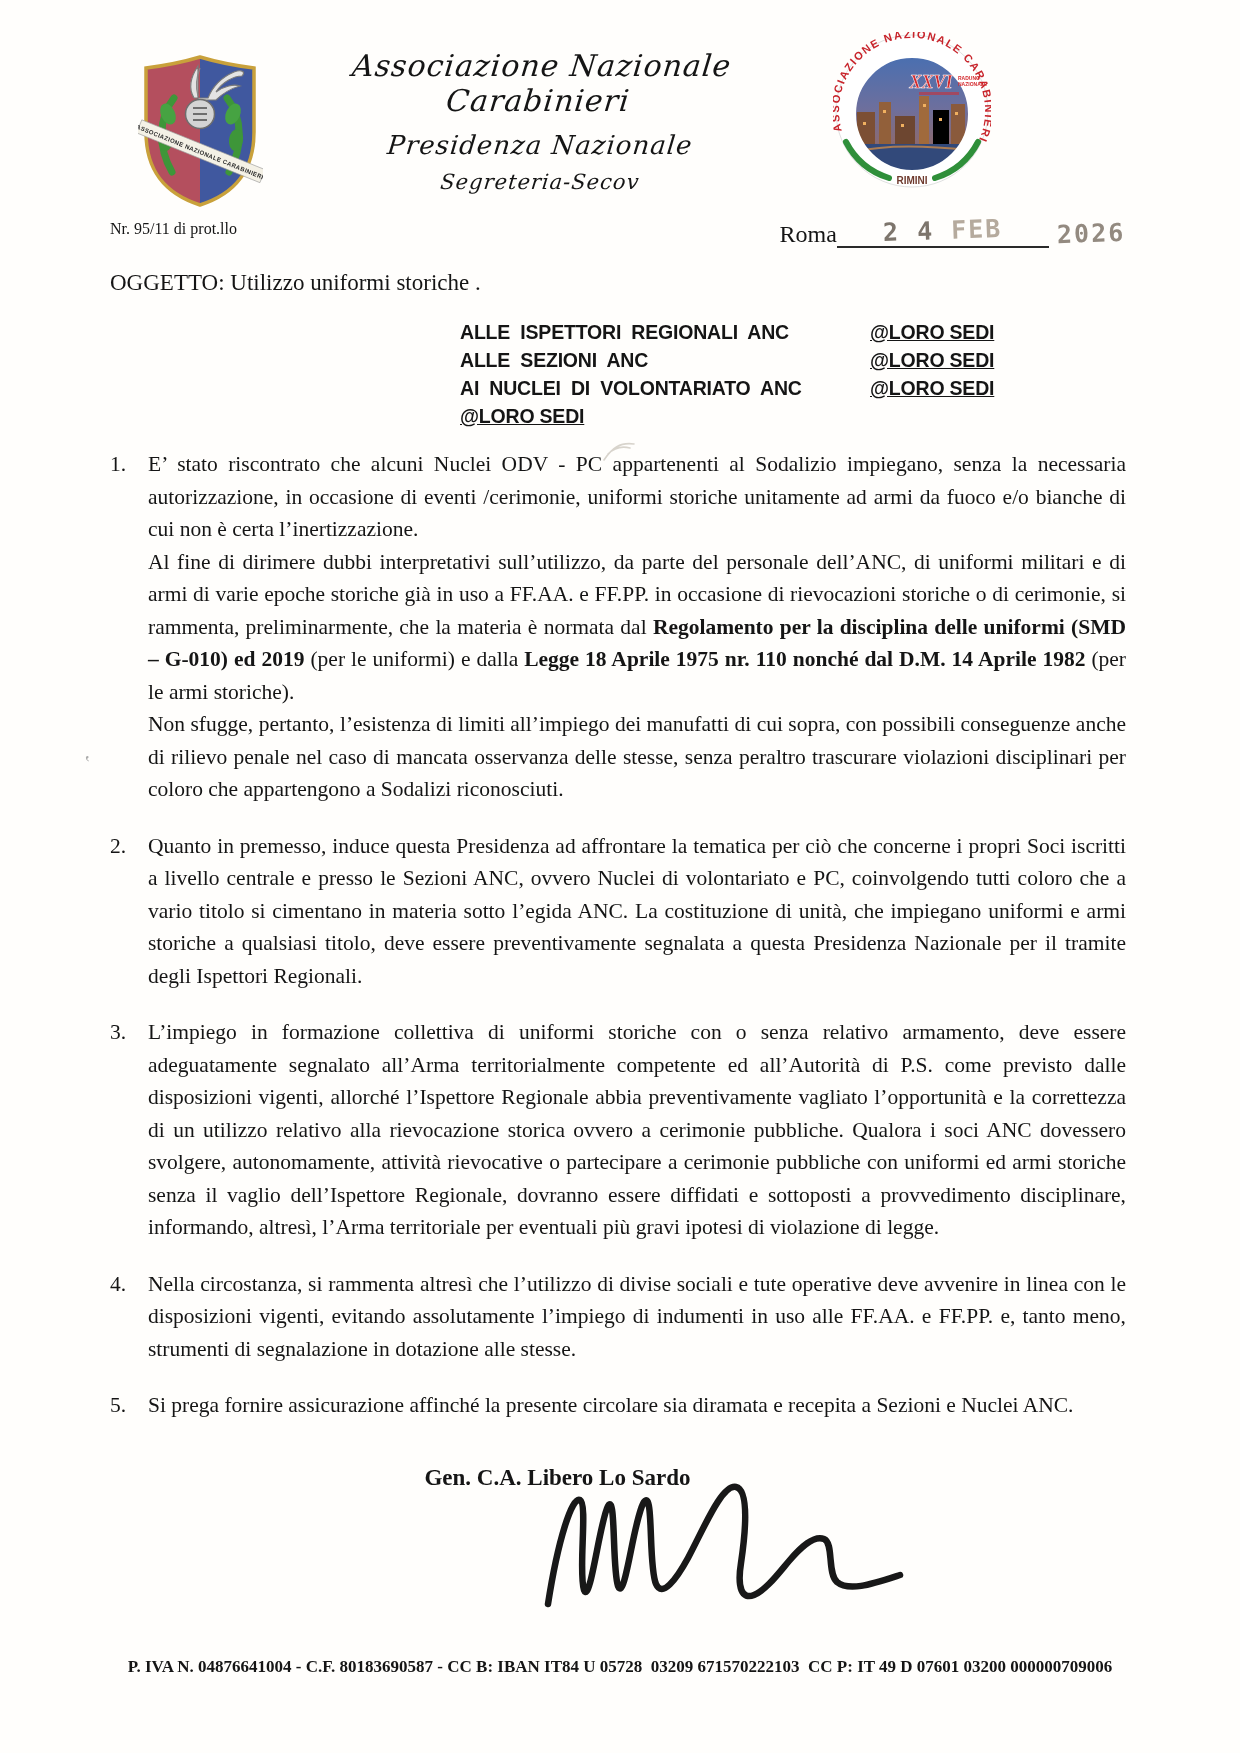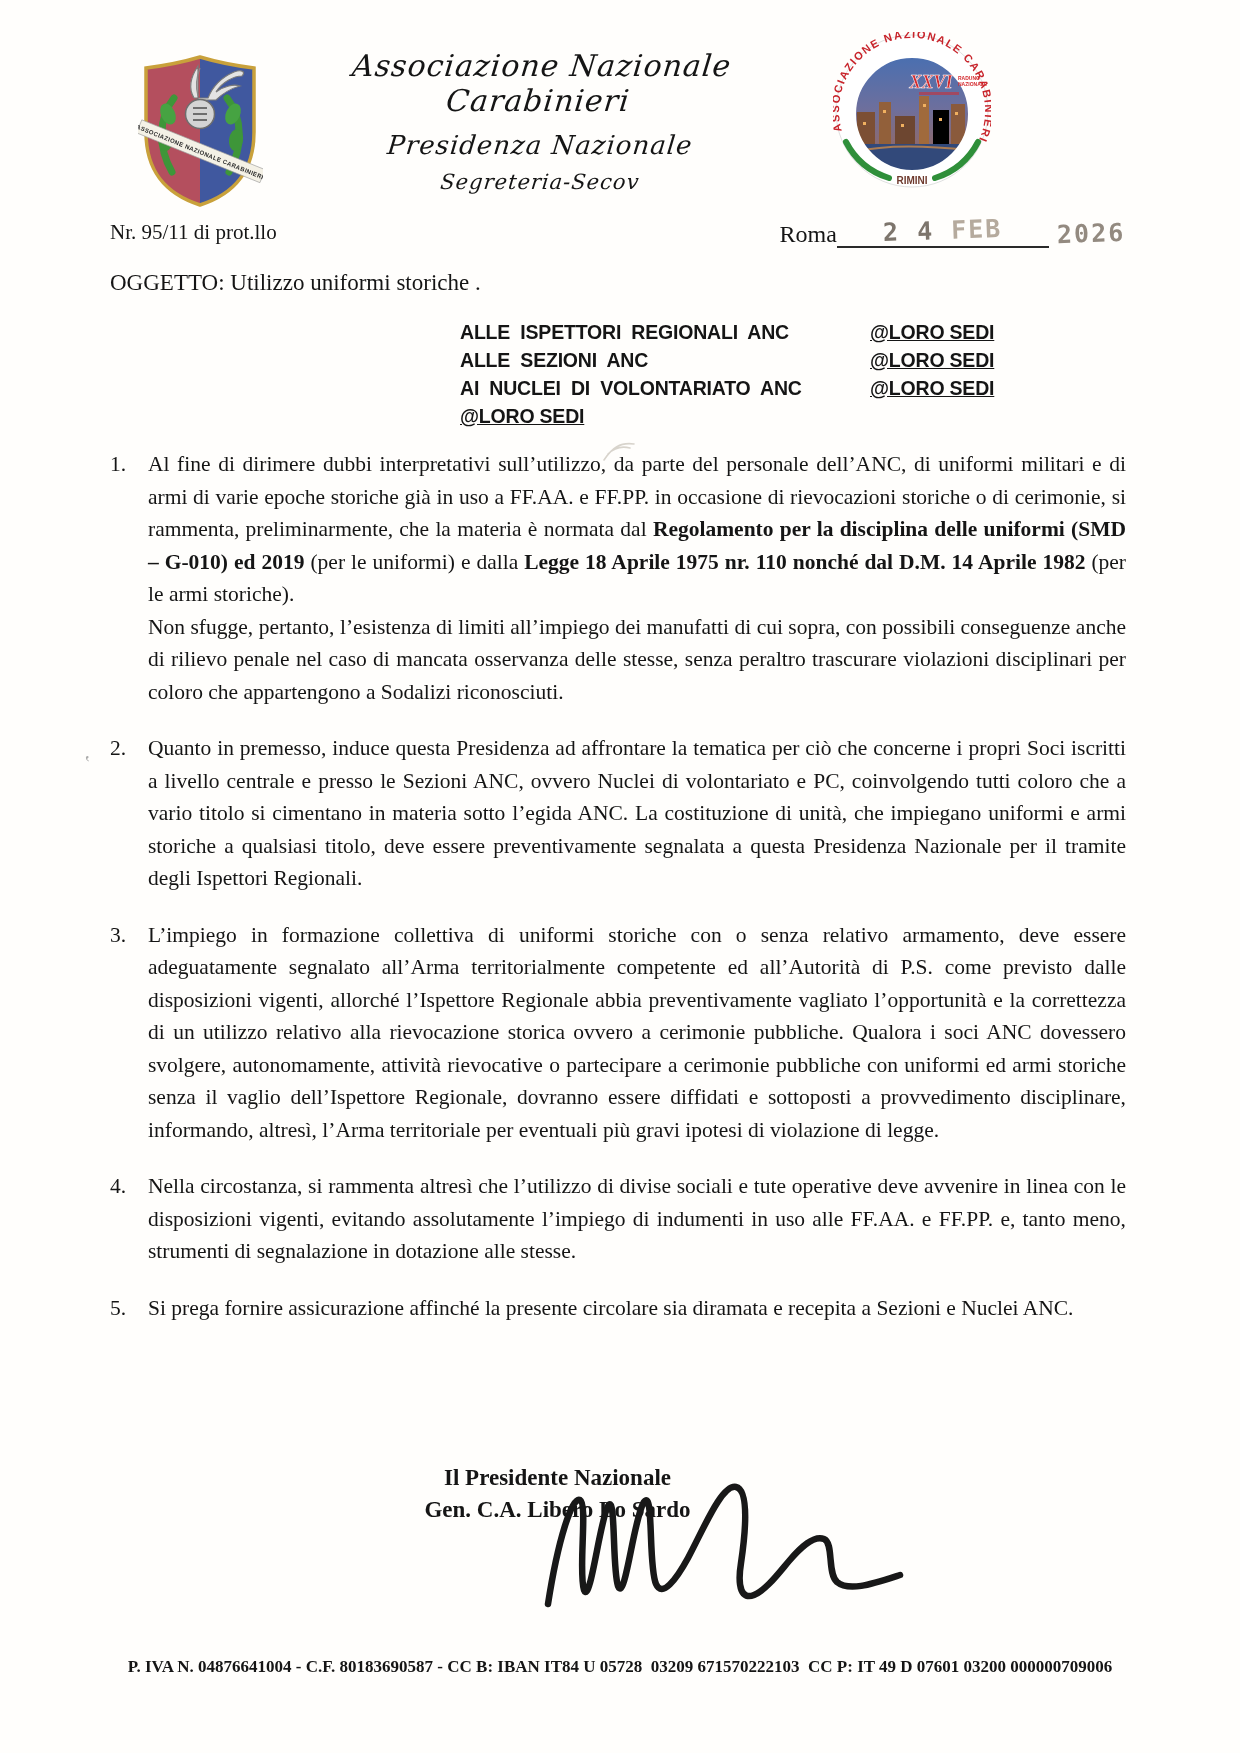--- a/index.html
+++ b/index.html
@@ -19,21 +19,21 @@
     font-family:"DejaVu Serif", serif;
     font-style:italic;
   }
   .script1{font-size:30px;letter-spacing:1px;transform:skewX(-6deg);}
   .script2{font-size:26px;margin-top:12px;letter-spacing:1px;transform:skewX(-6deg);}
   .script3{font-size:21px;margin-top:10px;letter-spacing:1px;transform:skewX(-6deg);}
   .shield-wrap{position:absolute;left:138px;top:52px;}
   .badge-wrap{position:absolute;left:833px;top:32px;}
   
   .meta-row{position:absolute;left:110px;top:220px;width:1015px;}
-  .protocol{font-size:21px;text-align:center;}
+  .protocol{font-size:16px;text-align:center;}
   .date-group{position:absolute;right:0;top:-4px;font-size:24px;white-space:nowrap;}
   .roma{margin-right:0;}
   .stamp-line{
     display:inline-block;min-width:200px;border-bottom:2.5px solid #2a2a2a;
     text-align:center;padding:0 6px 1px 6px;vertical-align:bottom;
   }
   .stamp{
     font-family:"DejaVu Sans Mono", monospace;font-weight:bold;font-size:25px;
     display:inline-block;transform:rotate(-2deg);letter-spacing:2px;
   }
@@ -203,20 +203,21 @@
     </div>
   </div>
 
   <span class="scan-artifact">‛</span>
 
   <div class="body">
 
     <div class="item">
       <span class="num">1.</span>
       <div class="text">
+        <p>E’ stato riscontrato che alcuni Nuclei ODV - PC appartenenti al Sodalizio impiegano, senza la necessaria autorizzazione, in occasione di eventi /cerimonie, uniformi storiche unitamente ad armi da fuoco e/o bianche di cui non è certa l’inertizzazione.</p>
         <p><span>Al fine di dirimere dubbi interpretativi sull’utilizzo, da parte del personale dell’ANC, di uniformi militari e di armi di varie epoche storiche già  in uso a FF.AA. e FF.PP. in occasione di rievocazioni storiche o di cerimonie, si rammenta, preliminarmente, che la materia è normata dal </span><b>Regolamento per la disciplina delle uniformi (SMD – G-010) ed 2019</b><span> (per le uniformi) e dalla </span><b>Legge 18 Aprile 1975 nr. 110 nonché dal D.M. 14 Aprile 1982</b><span> (per le armi storiche).</span></p>
         <p>Non sfugge, pertanto, l’esistenza di limiti all’impiego dei manufatti di cui sopra, con possibili conseguenze anche di rilievo penale nel caso di mancata osservanza delle stesse, senza peraltro trascurare violazioni disciplinari per coloro che appartengono a Sodalizi riconosciuti.</p>
       </div>
     </div>
 
     <div class="item">
       <span class="num">2.</span>
       <div class="text">
         <p>Quanto in  premesso, induce questa Presidenza ad affrontare la tematica per ciò che concerne i propri Soci iscritti a livello centrale e presso le Sezioni ANC, ovvero Nuclei di volontariato  e PC, coinvolgendo tutti coloro che a vario titolo si cimentano in materia sotto l’egida ANC. La costituzione di unità, che impiegano uniformi e armi storiche a qualsiasi titolo, deve essere preventivamente segnalata a questa Presidenza Nazionale per il tramite degli Ispettori Regionali.</p>
       </div>
@@ -239,21 +240,20 @@
     <div class="item">
       <span class="num">5.</span>
       <div class="text">
         <p>Si prega fornire assicurazione affinché la presente circolare sia diramata e recepita a  Sezioni e Nuclei ANC.</p>
       </div>
     </div>
 
   </div>
 
   <div class="sig-block">
-    <div>Il Presidente Nazionale</div>
     <div>Gen. C.A. Libero Lo Sardo</div>
   </div>
   <svg class="sig-scrawl" width="385" height="138" viewBox="0 0 385 138">
     <path d="M 20 126 C 30 62 44 18 52 22 C 60 26 50 94 56 112 C 62 128 72 42 80 28 C 88 14 84 90 90 108 C 97 126 106 38 116 24 C 126 10 120 88 128 106 C 134 120 148 102 160 80 C 176 50 194 6 208 9 C 222 12 217 58 213 85 C 209 110 214 122 226 117 C 238 112 250 96 261 83 C 273 69 286 57 296 61 C 306 65 299 95 309 104 C 321 114 344 106 372 97" stroke="#181818" stroke-width="6.5" fill="none" stroke-linecap="round" stroke-linejoin="round"></path>
   </svg>
 
   <div class="footer">
     <div>P. IVA N. 04876641004 - C.F. 80183690587 - CC B: IBAN IT84 U 05728  03209 671570222103  CC P: IT 49 D 07601 03200 000000709006</div>
   </div>
 

